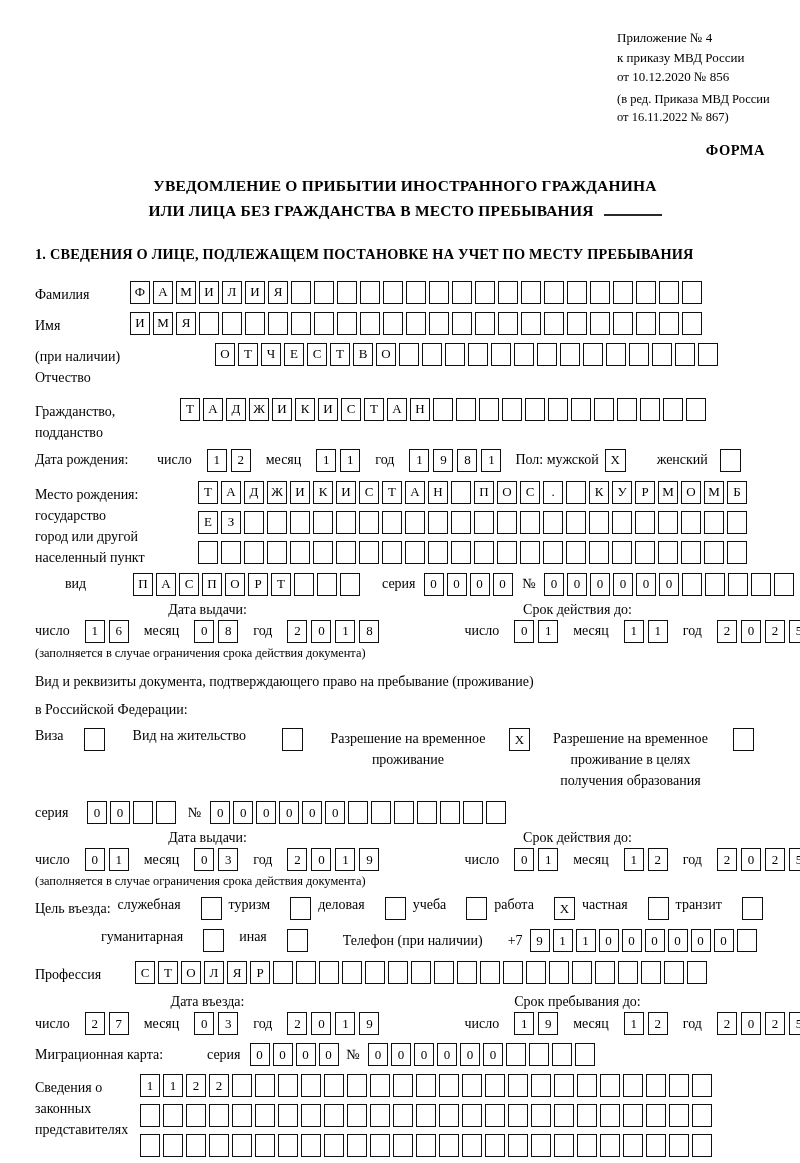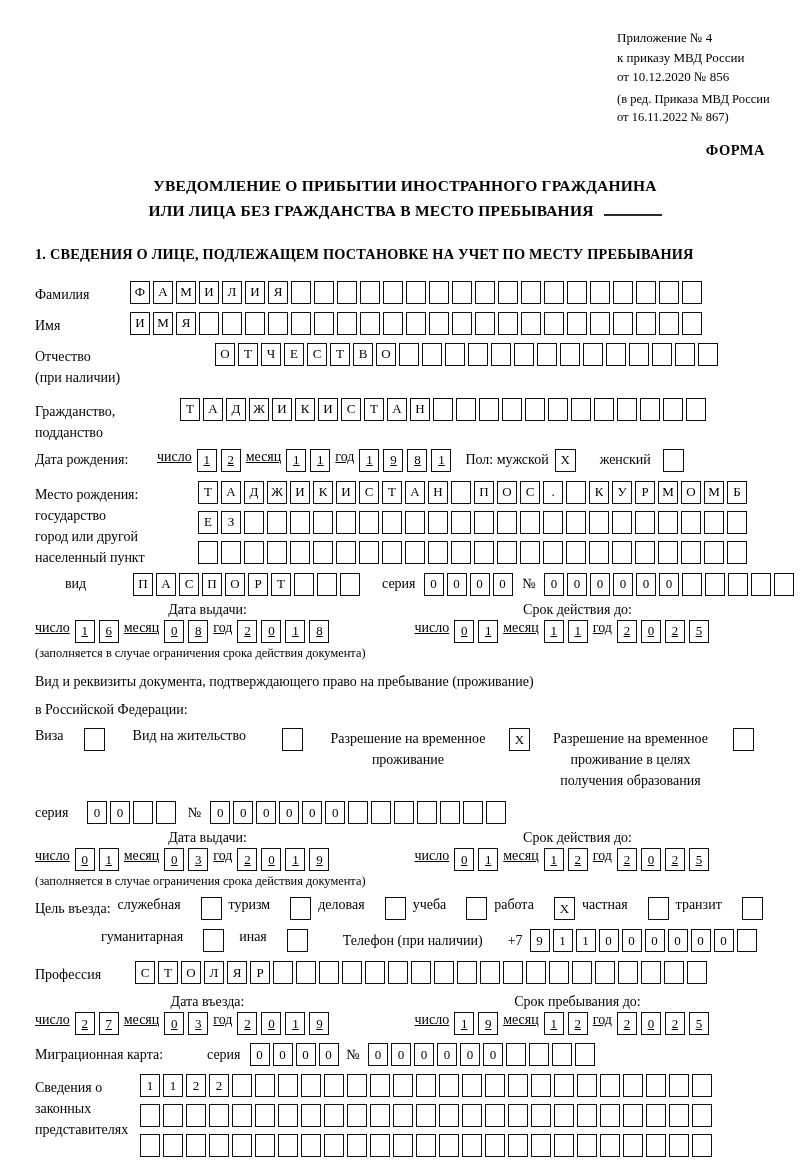--- a/index.html
+++ b/index.html
@@ -21,21 +21,21 @@
   .checkbox{display:inline-flex;width:19px;height:21px;border:1.5px solid #101010;align-items:center;
         justify-content:center;font-size:13px;flex:none;background:#fff;}
 
   .frow{display:flex;align-items:flex-start;margin-bottom:7px;}
   .flabel{flex:none;padding-top:3px;line-height:1.5;}
   .stack>.cells{margin-bottom:7px;}
 
   .dhead{display:flex;font-size:14px;margin:1px 0 2px 0;}
   .dhead .dh-left{width:345px;text-align:center;}
   .dhead .dh-right{flex:1;text-align:center;}
-  .dgroup{display:flex;align-items:flex-start;gap:5px;text-decoration:underline;}
+  .dgroup{display:flex;align-items:center;gap:15px;}
   .dgroup .cells{gap:4px;}
   .drow{display:flex;align-items:center;margin-bottom:3px;}
   .note-right{text-align:left;font-size:12.4px;margin-bottom:8px;padding-right:2px;}
 
   .cbitem{display:inline-flex;align-items:flex-start;gap:20px;}
   .cbtext{line-height:1.5;text-align:center;}
   .purpose-row{display:flex;align-items:center;gap:7px;margin-bottom:9px;flex-wrap:nowrap;}
   .intro{line-height:1.9;margin-bottom:2px;}
 </style>
 </head>
@@ -118,22 +118,22 @@
         <span class="cell"></span>
         <span class="cell"></span>
         <span class="cell"></span>
         <span class="cell"></span>
         <span class="cell"></span>
       </div>
   </div>
 
   <div class="frow" style="margin-bottom:10px">
     <div class="flabel" style="width:180px">
+      <div>(при наличии)</div>
       <div>Отчество</div>
-      <div>(при наличии)</div>
     </div>
     <div class="cells">
         <span class="cell">О</span>
         <span class="cell">Т</span>
         <span class="cell">Ч</span>
         <span class="cell">Е</span>
         <span class="cell">С</span>
         <span class="cell">Т</span>
         <span class="cell">В</span>
         <span class="cell">О</span>
@@ -202,21 +202,21 @@
       <span>год</span>
       <div class="cells">
           <span class="cell">1</span>
           <span class="cell">9</span>
           <span class="cell">8</span>
           <span class="cell">1</span>
         </div>
     </div>
     <span style="margin-left:14px">Пол: мужской</span>
     <span class="checkbox" style="margin-left:6px">X</span>
-    <span style="margin-left:24px">женский</span>
+    <span style="margin-left:31px">женский</span>
     <span class="checkbox" style="margin-left:12px"></span>
   </div>
 
   <div class="frow" style="margin-bottom:2px">
     <div class="flabel" style="width:163px">
       <div>Место рождения:</div>
       <div>государство</div>
       <div>город или другой</div>
       <div>населенный пункт</div>
     </div>

